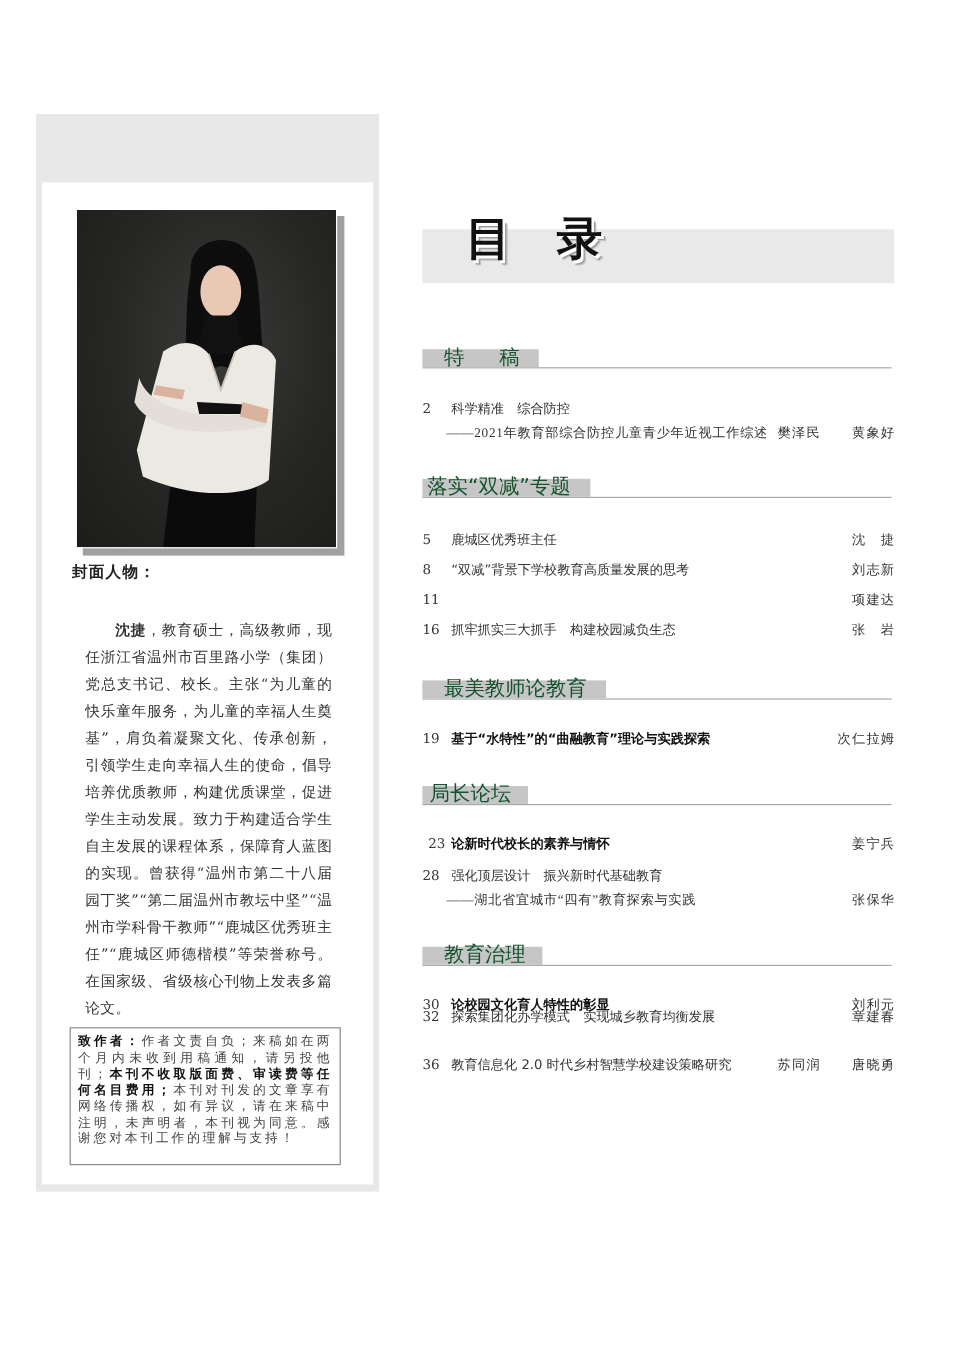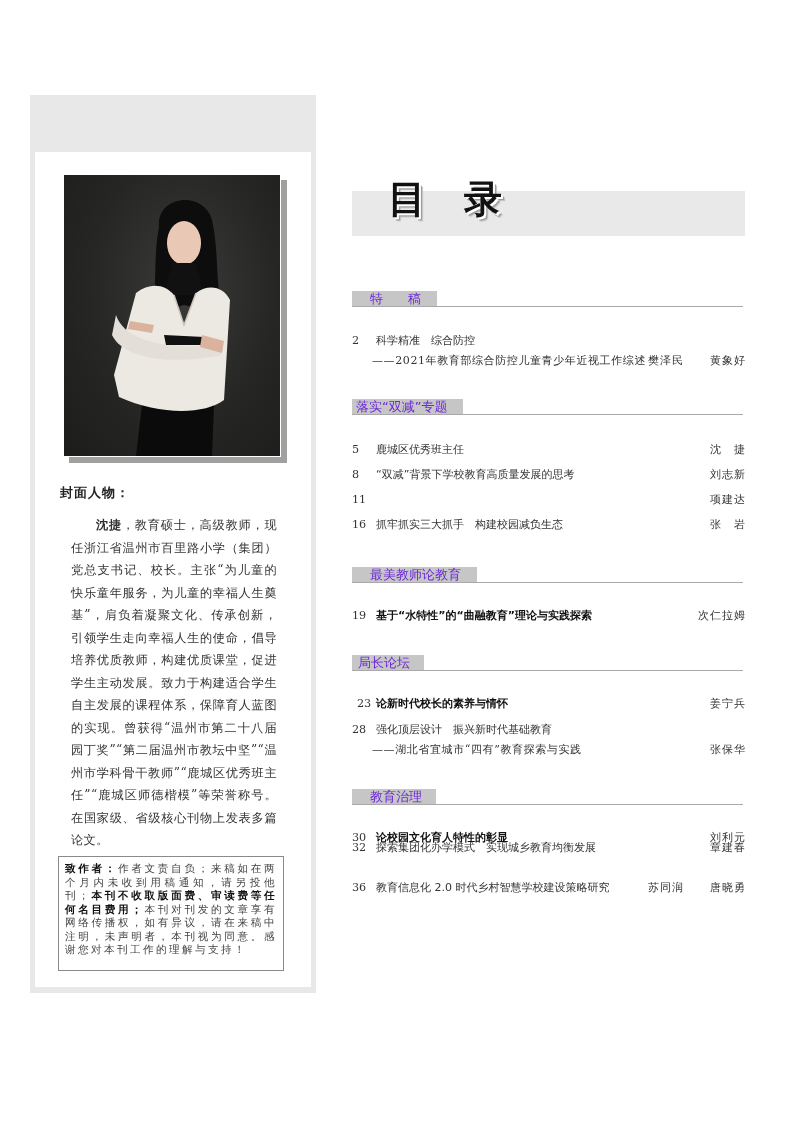--- a/index.html
+++ b/index.html
@@ -9,48 +9,48 @@
   
   .left-frame { position:absolute; left:30px; top:95px; width:286px; height:898px; background:#e8e8e8; }
   .left-inner { position:absolute; left:5px; top:57px; width:276px; height:835px; background:#ffffff; }
 
   .photo-wrap { position:absolute; left:28px; top:22px; width:218px; height:283px; }
   .photo-shadow { position:absolute; left:6px; top:6px; width:218px; height:283px; background:#a0a0a0; }
   .photo { position:absolute; left:0; top:0; width:216px; height:281px; border:1px solid #ffffff;
            background: radial-gradient(ellipse at 55% 40%, #3a3a38 0%, #262624 55%, #1c1c1b 100%); overflow:hidden; }
   .photo svg { position:absolute; left:0; top:0; }
 
-  .cover-label { position:absolute; left:25px; top:332px; font-family:Liberation Serif, serif;
+  .cover-label { position:absolute; left:25px; top:316px; font-family:Liberation Serif, serif;
                  font-weight:bold; font-size:13px; color:#222; letter-spacing:1px; }
   .cover-bio { position:absolute; left:36px; top:362px; width:206px; font-size:12.2px; line-height:22.5px;
                color:#333; text-align:justify; letter-spacing:0.4px; }
   .cover-bio .name { font-weight:bold; font-family:"DejaVu Sans", sans-serif; margin-left:25px; }
 
   .notice-box { position:absolute; left:23px; top:704px; width:226px; height:115px; border:1px solid #8a8a8a;
                 padding:5px 6px; box-sizing:border-box; font-size:10.6px; line-height:13.5px; color:#444;
                 letter-spacing:2.4px; text-align:justify; }
   .notice-box b { color:#111; font-family:"DejaVu Sans", sans-serif; }
 
   
   .toc-title-bar { position:absolute; left:352px; top:191px; width:393px; height:45px; background:#e9e9e9; }
   .toc-title { position:absolute; left:388px; top:174px; font-family:"DejaVu Sans", sans-serif; font-weight:bold;
                font-size:38px; color:#111; letter-spacing:38px;
                text-shadow: 2px 2px 0 #ffffff, 3px 3px 0 #9a9a9a, 4px 4px 1px #bdbdbd; }
 
   .section { position:absolute; left:352px; width:391px; }
   .section-head { position:relative; height:17px; }
   .section-tag { position:absolute; left:0; top:0; height:15px; background:#c6c6c6; padding:0 14px 0 18px;
-                 font-family:"DejaVu Sans", sans-serif; font-size:13px; line-height:15px; color:#6d28d9; }
+                 font-family:"DejaVu Sans", sans-serif; font-size:17px; line-height:15px; color:#14532d; }
   .section-line { position:absolute; left:0; right:0; top:15px; height:1px; background:#a9a9a9; }
 
   .entry { position:absolute; left:0; width:394px; font-size:11.2px; color:#333; height:18px; line-height:18px; }
   .entry .page { position:absolute; left:0; width:24px; }
   .entry .title { position:absolute; left:24px; font-family:"DejaVu Sans", sans-serif; font-size:11px; }
   .entry .title.bold { font-weight:bold; color:#111; }
-  .entry .sub { position:absolute; left:20px; font-size:11px; letter-spacing:0.6px; }
+  .entry .sub { position:absolute; left:20px; font-size:11px; letter-spacing:0.6px;font-family:Liberation Serif, serif; }
   .entry .author { position:absolute; right:0; font-size:11px; letter-spacing:1px; }
   .entry .author2 { position:absolute; right:62px; font-size:11px; letter-spacing:1px; }
 </style>
 </head>
 <body>
 
 <div class="left-frame">
   <div class="left-inner">
 
     <div class="photo-wrap">

